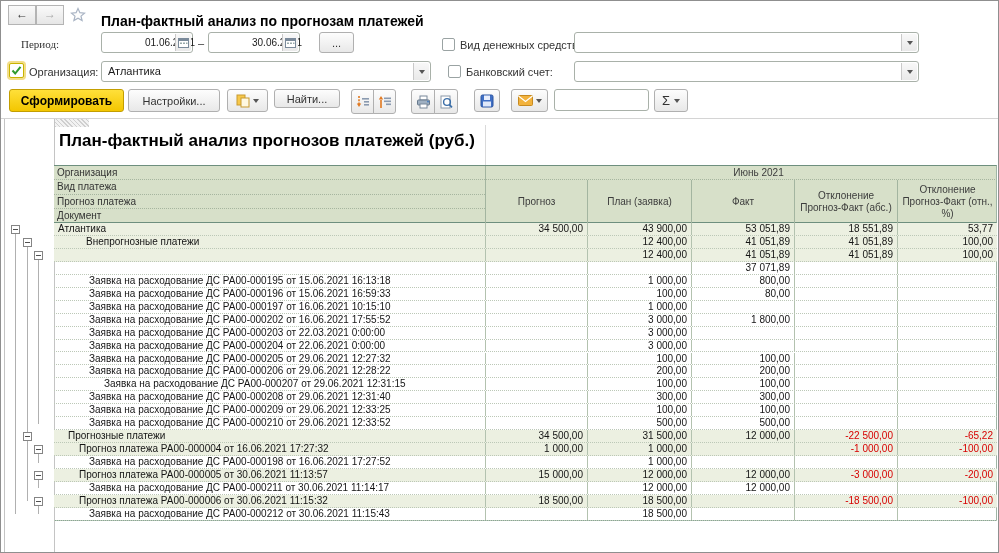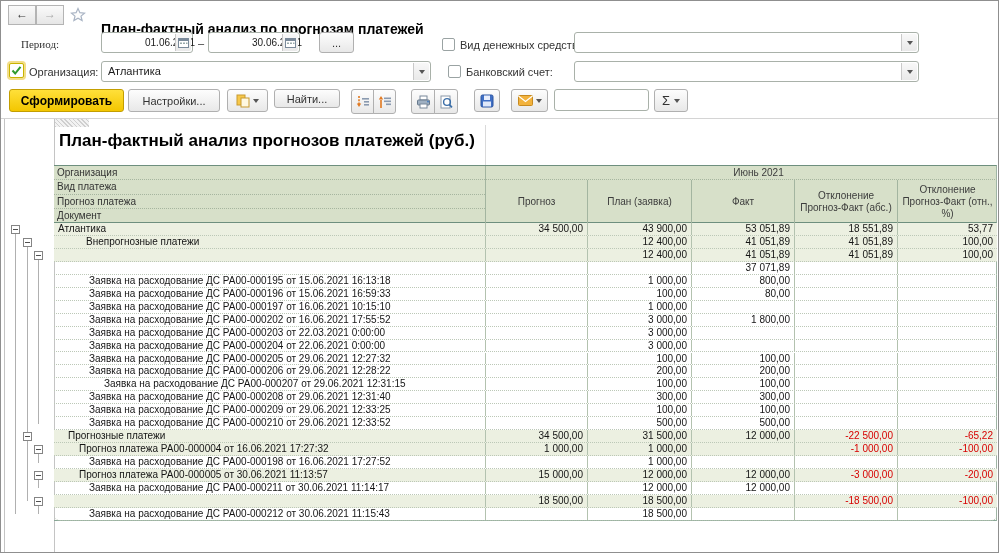--- a/index.html
+++ b/index.html
@@ -70,21 +70,21 @@
 
   <div class="abs btn-group" style="left:7px;top:4px;">
     <div class="navbtn">←</div>
     <div class="navbtn disabled">→</div>
   </div>
   <div class="abs" style="left:69px;top:6px;">
     <svg class="icon-svg" width="16" height="16" viewBox="0 0 16 16">
       <path d="M8 1.5 L9.9 5.7 L14.5 6.1 L11 9.1 L12.1 13.6 L8 11.2 L3.9 13.6 L5 9.1 L1.5 6.1 L6.1 5.7 Z" fill="#fdfdfd" stroke="#a9b4c4" stroke-width="1.2"></path>
     </svg>
   </div>
-  <div class="abs tab-title" style="left:100px;top:20px;">План-фактный анализ по прогнозам платежей</div>
+  <div class="abs tab-title" style="left:100px;top:12px;">План-фактный анализ по прогнозам платежей</div>
 
   <div class="abs lbl" style="left:20px;top:37px;font-family:Liberation Serif, serif;">Период:</div>
 
   <div class="abs field" style="left:100px;top:31px;width:92px;height:21px;">
     <input style="width: 74px;" value="01.06.2021">
     <div class="minibtn">
       <svg class="icon-svg" width="11" height="11" viewBox="0 0 11 11">
           <rect x="0.5" y="1.5" width="10" height="9" fill="#fff" stroke="#7a8a9a"></rect>
           <rect x="0.5" y="1.5" width="10" height="2.5" fill="#7a8a9a"></rect>
           <rect x="2" y="5.5" width="2" height="1.5" fill="#9aa"></rect>
@@ -410,27 +410,28 @@
       </div>
       <div class="trow" style="top: 259px; height: 12.95px;">
         <div class="trow-label" style="left: 0px; width: 431px; padding-left: 35px;">Заявка на расходование ДС РА00-000211 от 30.06.2021 11:14:17</div>
         <div class="tcell" style="left: 431px; width: 102px;"></div>
         <div class="tcell" style="left: 533px; width: 104px;">12 000,00</div>
         <div class="tcell" style="left: 637px; width: 103px;">12 000,00</div>
         <div class="tcell" style="left: 740px; width: 103px;"></div>
         <div class="tcell" style="left: 843px; width: 100px;"></div>
       </div>
       <div class="trow" style="top: 271.95px; height: 12.95px; background: rgb(236, 240, 225);">
+        <div class="trow-label" style="left: 0px; width: 431px; padding-left: 25px;">Прогноз платежа РА00-000006 от 30.06.2021 11:15:32</div>
         <div class="tcell" style="left: 431px; width: 102px;">18 500,00</div>
         <div class="tcell" style="left: 533px; width: 104px;">18 500,00</div>
         <div class="tcell" style="left: 637px; width: 103px;"></div>
         <div class="tcell" style="left: 740px; width: 103px; color: rgb(214, 0, 0);">-18 500,00</div>
         <div class="tcell" style="left: 843px; width: 100px; color: rgb(214, 0, 0);">-100,00</div>
       </div>
-      <div class="trow" style="top: 284.9px; height: 12.95px; border-radius: 6px;">
+      <div class="trow" style="top: 284.9px; height: 12.95px;">
         <div class="trow-label" style="left: 0px; width: 431px; padding-left: 35px;">Заявка на расходование ДС РА00-000212 от 30.06.2021 11:15:43</div>
         <div class="tcell" style="left: 431px; width: 102px;"></div>
         <div class="tcell" style="left: 533px; width: 104px;">18 500,00</div>
         <div class="tcell" style="left: 637px; width: 103px;"></div>
         <div class="tcell" style="left: 740px; width: 103px;"></div>
         <div class="tcell" style="left: 843px; width: 100px;"></div>
       </div>
     </div>
 
   <div class="abs" id="tree" style="left:0;top:0;width:53px;height:553px;">

